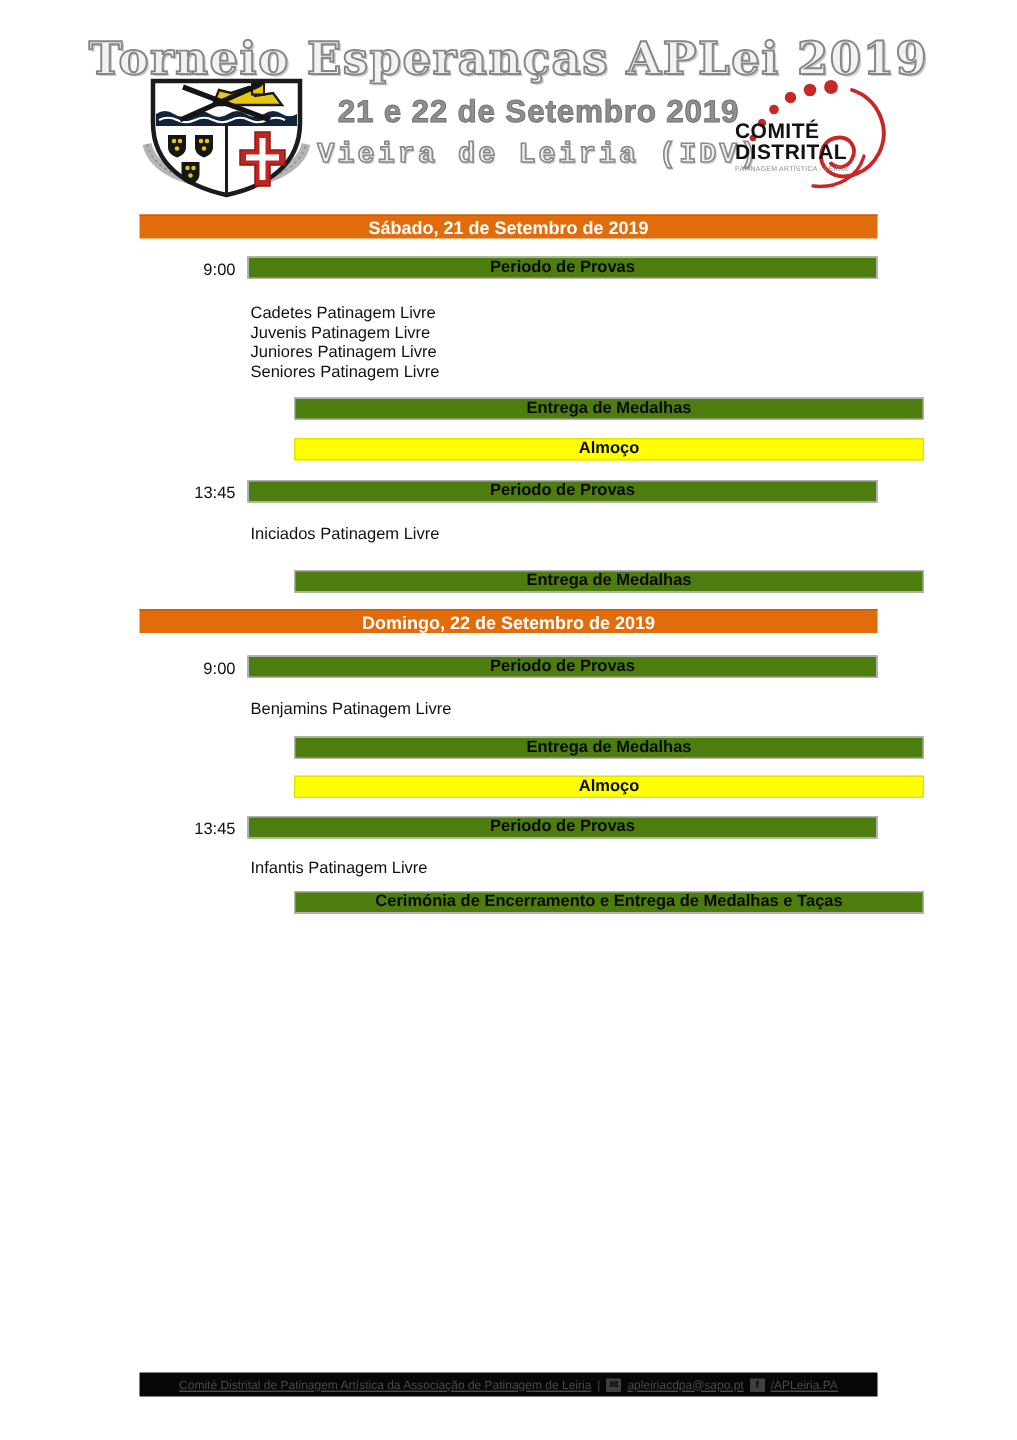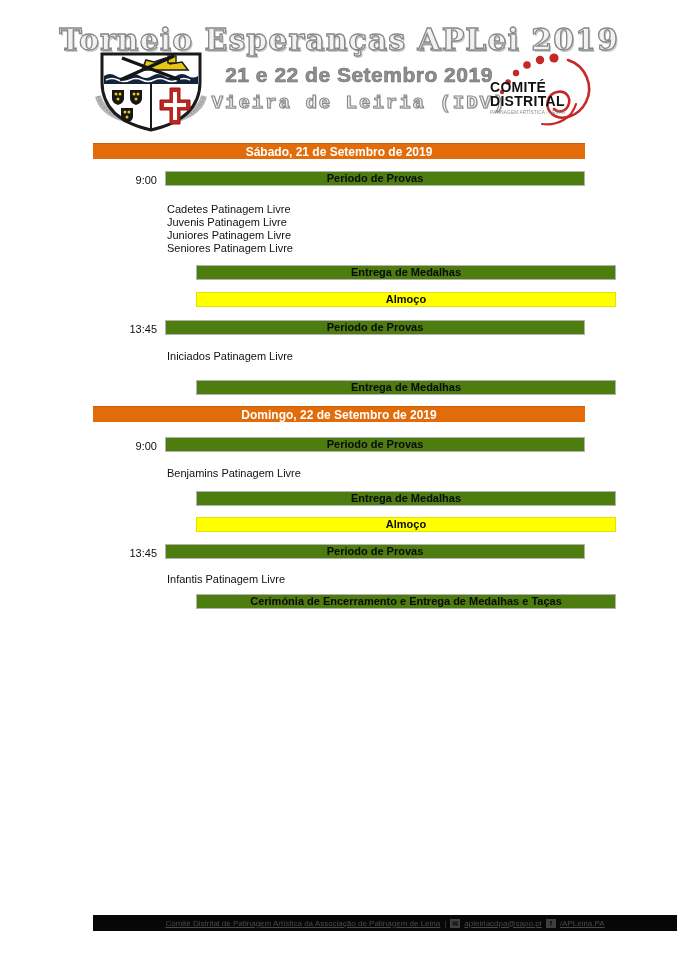--- a/index.html
+++ b/index.html
@@ -39,21 +39,21 @@
   .bar { flex:1; height:15px; background:#4d7c0f; border:1px solid #b2b2b2;
     text-align:center; font-weight:bold; font-size:11px; line-height:13px; color:#0b0b0b; }
   .bar.plain { margin-left:103px; flex:none; width:420px; }
   .bar.lunch { background:#FFFF00; border-color:#e3e300; }
   .list { margin-left:74px; font-size:11px; line-height:13px; color:#111; }
 
   .mt12{margin-top:12px} .mt17{margin-top:17px} .mt10{margin-top:10px} .mt13{margin-top:13px}
   .mt15{margin-top:15px} .mt11{margin-top:11px} .mt14{margin-top:14px} .mt8{margin-top:8px}
 
   
-  .footer { position:absolute; top:915px; left:93px; width:584px; height:16px; background:#070707;
+  .footer { position:absolute; top:915px; left:93px; width:492px; height:16px; background:#070707;
     display:flex; align-items:center; justify-content:center; gap:4px;
     font-size:8px; color:#4a4a4a; white-space:nowrap; overflow:hidden; }
   .footer .u { text-decoration:underline; }
   .mini-icon { display:inline-flex; align-items:center; justify-content:center;
     width:10px; height:9px; background:#3f3f3f; color:#0c0c0c; font-size:7px; font-weight:bold; line-height:9px; }
 </style>
 </head>
 <body>
 
 <div class="page">

